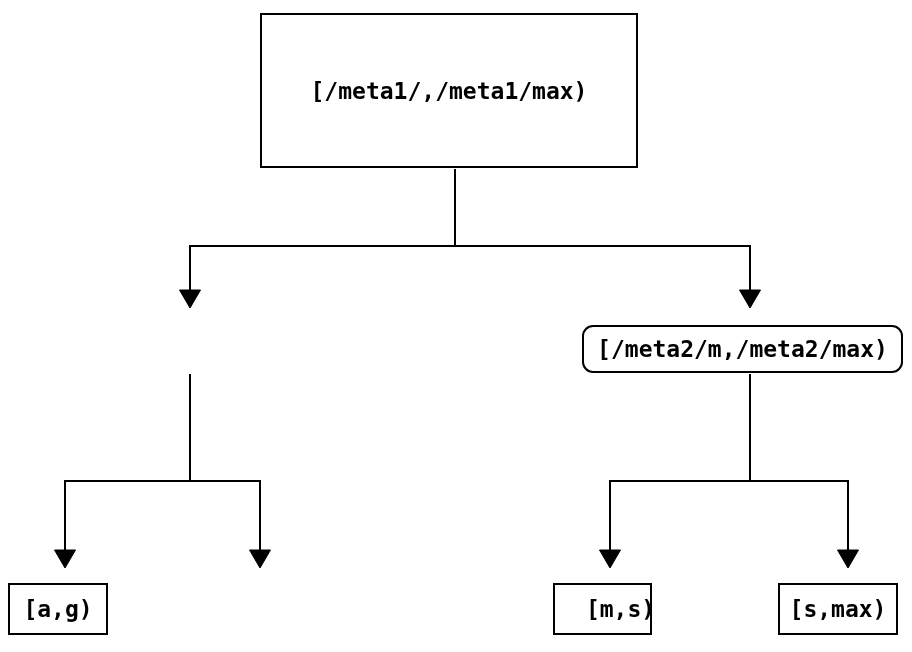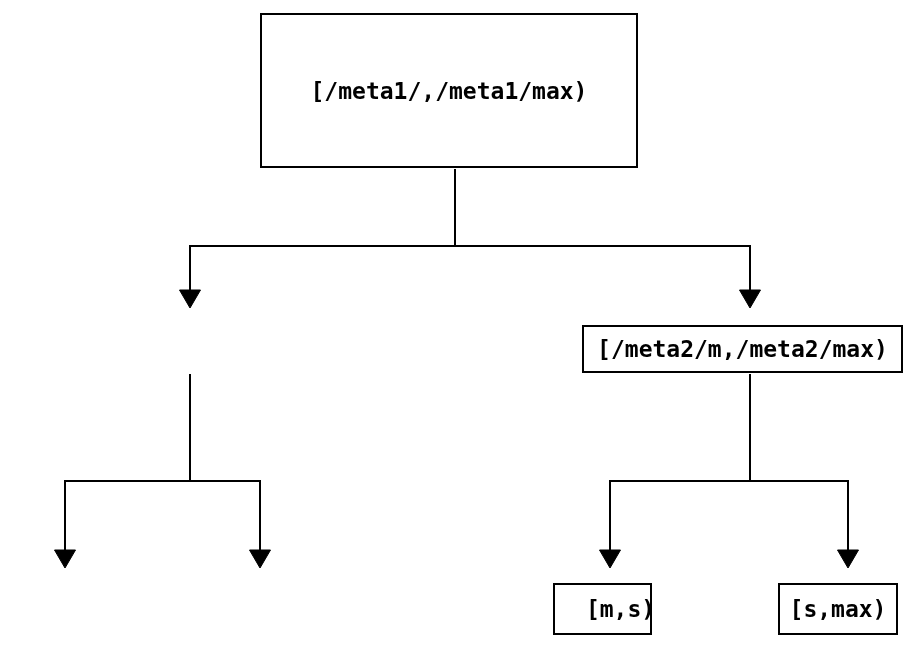--- a/index.html
+++ b/index.html
@@ -40,21 +40,21 @@
     display: flex;
     align-items: center;
     justify-content: center;
     font-weight: bold;
     font-size: 23px;
     color: #000000;
     white-space: nowrap;
   }
   .node-root   { left: 260px; top: 13px;  width: 378px; height: 155px; }
   .node-l      { left: 23px;  top: 325px; width: 320px; height: 48px;  }
-  .node-r      { left: 582px; top: 325px; width: 321px; height: 48px;  }
+  .node-r      { left: 582px; top: 325px; width: 321px; height: 48px; border-radius: 11px;  }
   .node-ag     { left: 8px;   top: 583px; width: 100px; height: 52px;  }
   .node-gm     { left: 204px; top: 583px; width: 100px; height: 52px;  }
   .node-ms     { left: 553px; top: 583px; width: 99px;  height: 52px; padding-left: 36px;  }
   .node-smax   { left: 778px; top: 583px; width: 120px; height: 52px;  }
 </style>
 </head>
 <body>
 
 <div class="canvas">
 
@@ -84,20 +84,23 @@
 
   <div class="node node-root">
     <span>[/meta1/,/meta1/max)</span>
   </div>
 
 
   <div class="node node-r">
     <span>[/meta2/m,/meta2/max)</span>
   </div>
 
+  <div class="node node-ag">
+    <span>[a,g)</span>
+  </div>
 
 
   <div class="node node-ms">
     <span>[m,s)</span>
   </div>
 
   <div class="node node-smax">
     <span>[s,max)</span>
   </div>
 

